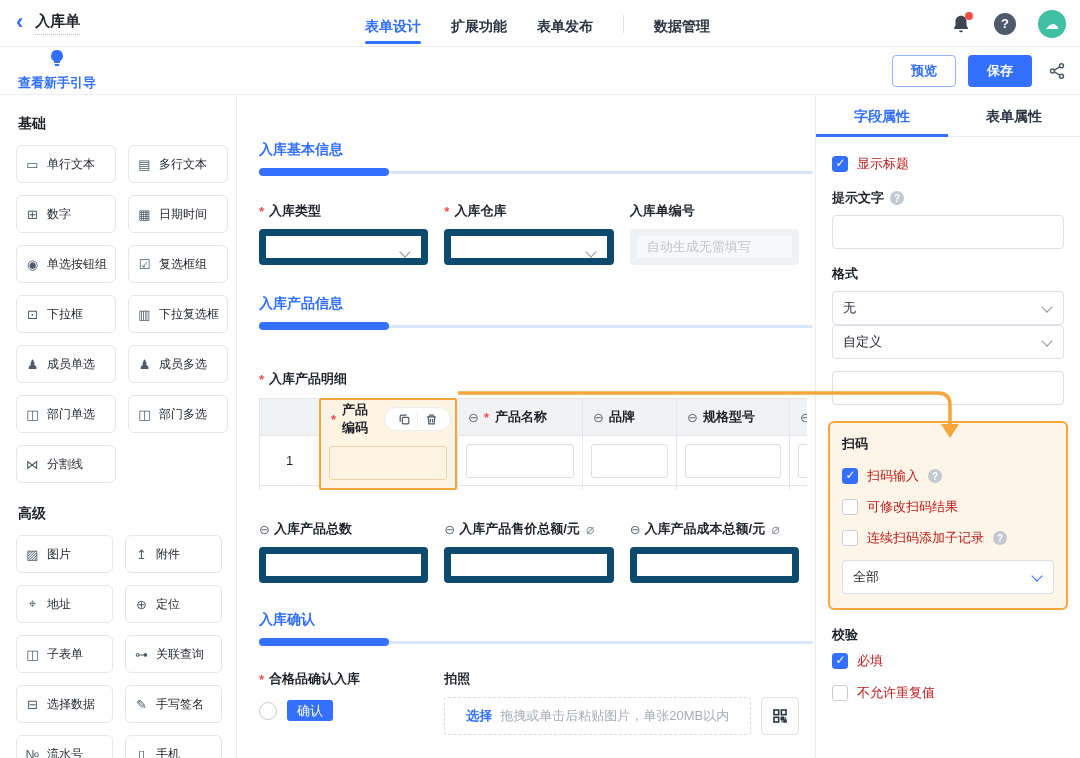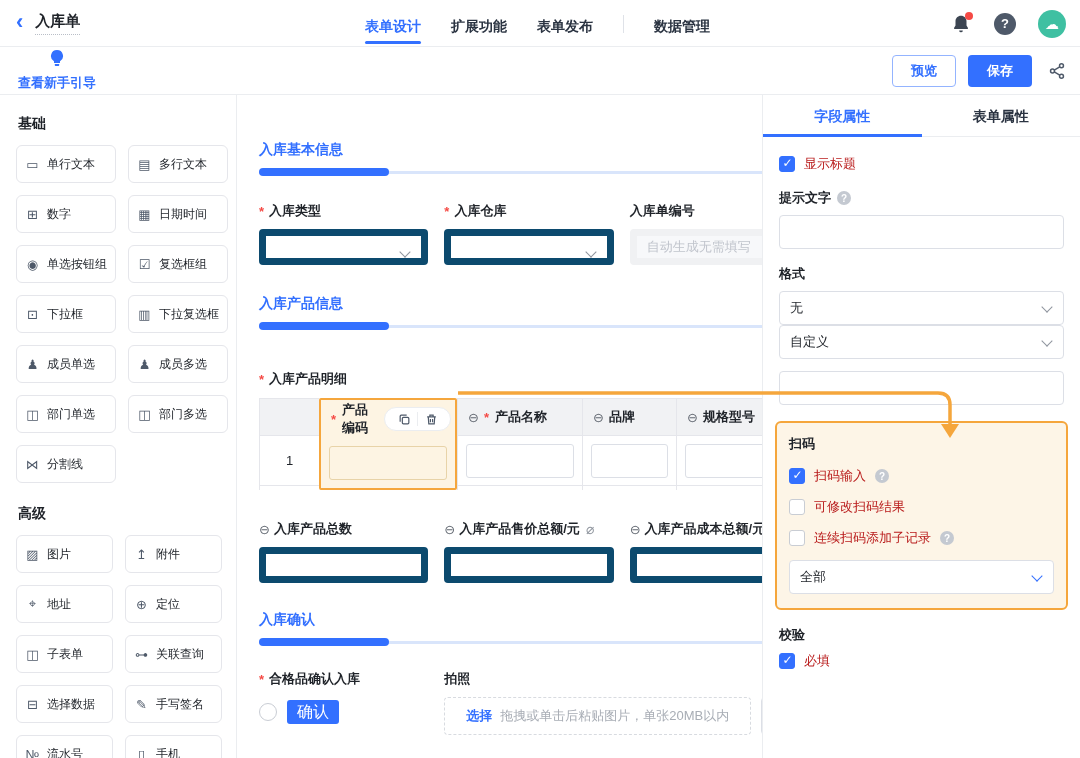--- a/index.html
+++ b/index.html
@@ -32,21 +32,21 @@
   .btn-preview { border:1px solid #94b4ff; color:#3370ff; background:#fff; border-radius:4px;
     padding:6px 18px; font-size:13px; font-weight:600; cursor:pointer; }
   .btn-save { border:none; color:#fff; background:#3370ff; border-radius:4px; padding:7px 19px;
     font-size:13px; font-weight:600; cursor:pointer; }
 
   
   .sidebar { position:absolute; top:95px; left:0; bottom:0; width:237px; background:#fff;
     border-right:1px solid #ebedf0; padding:18px 14px 0 16px; overflow:hidden; }
   .canvas { position:absolute; top:95px; left:237px; right:265px; bottom:0; background:#fff;
     padding:46px 2px 0 22px; overflow:hidden; }
-  .panel { position:absolute; top:95px; right:0; bottom:0; width:318px; background:#fff;
+  .panel { position:absolute; top:95px; right:0; bottom:0; width:265px; background:#fff;
     border-left:1px solid #ebedf0; overflow:hidden; }
 
   
   .group-title { font-size:14px; font-weight:700; margin:2px 0 12px 2px; }
   .fgrid { display:grid; grid-template-columns:1fr 1fr; gap:12px 12px; margin-bottom:22px; }
   .fitem { height:38px; border:1px solid #e5e6eb; border-radius:6px; background:#fff; display:flex;
     align-items:center; padding:0 8px; gap:7px; cursor:grab; }
   .fitem .fico { width:15px; color:#4e5969; font-size:13px; text-align:center; flex:none; }
   .fitem .flab { font-size:12px; color:#1f2329; white-space:nowrap; }
 
@@ -85,21 +85,21 @@
   .col.hl .td { background:#fdf4e3; border-bottom:none; }
   .col.hl .td .cell-inp { background:#fdf4e3; border-color:#e8d3a8; }
   .col.c-name { width:125px; } .col.c-brand { width:94px; } .col.c-spec { width:113px; } .col.sliver { width:40px; }
   .tool-pill { display:flex; align-items:center; background:#fff; border:1px solid #ebedf0; border-radius:13px;
     height:24px; padding:0 6px; gap:0; margin-left:auto; }
   .tool-pill .tbtn { width:26px; height:22px; display:flex; align-items:center; justify-content:center; cursor:pointer; }
   .tool-pill .sep { width:1px; height:14px; background:#ebedf0; }
 
   
   .radio { width:18px; height:18px; border:1.5px solid #c9cdd4; border-radius:50%; background:#fff; flex:none; }
-  .tag-confirm { background:#3370ff; color:#fff; font-size:16px; border-radius:3px; padding:4px 10px; line-height:1; }
+  .tag-confirm { background:#3370ff; color:#fff; font-size:13px; border-radius:3px; padding:4px 10px; line-height:1; }
   .photo-box { flex:1; height:38px; border:1px dashed #d8dbe0; border-radius:4px; display:flex;
     align-items:center; justify-content:center; gap:8px; font-size:13px; }
   .photo-box .act { color:#3370ff; font-weight:600; cursor:pointer; }
   .photo-box .hint { color:#a8adb5; }
   .qr-btn { width:38px; height:38px; border:1px solid #dcdfe6; border-radius:4px; display:flex;
     align-items:center; justify-content:center; margin-left:10px; cursor:pointer; background:#fff; }
 
   
   .ptabs { display:flex; height:42px; border-bottom:1px solid #ebedf0; }
   .ptab { flex:1; text-align:center; line-height:42px; font-size:14px; font-weight:600; color:#2b3442;
@@ -529,20 +529,24 @@
         </div>
     </div>
 
     <div class="plabel">
         <span>校验</span>
       </div>
     <div class="check-row">
       <span class="cbox on"></span>
       <span class="clabel">必填</span>
     </div>
+    <div class="check-row">
+      <span class="cbox"></span>
+      <span class="clabel">不允许重复值</span>
+    </div>
 
   </div>
 </div>
 
 <svg class="arrow-svg">
   <path d="M 458 393 L 938 393 Q 950 393 950 405 L 950 424" fill="none" stroke="#f5a63c" stroke-width="3.5"></path>
   <polygon points="941,424 959,424 950,438" fill="#f5a63c"></polygon>
 </svg>
 
 </body></html>

